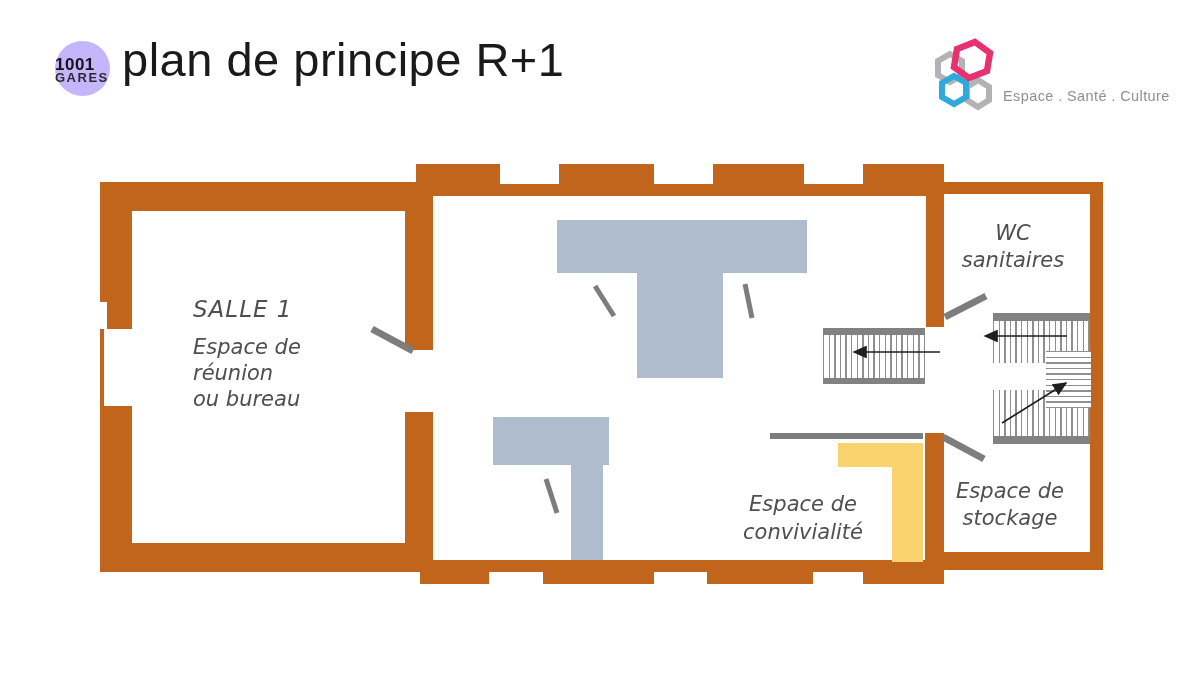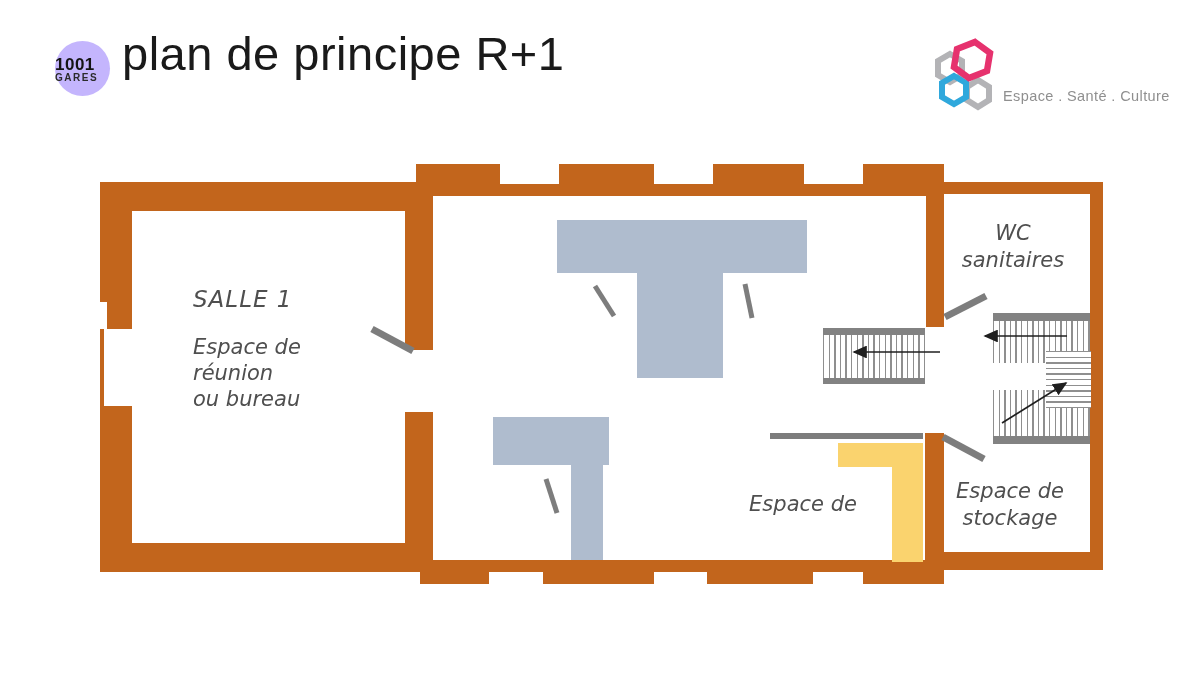--- a/index.html
+++ b/index.html
@@ -2,22 +2,22 @@
 <html><head>
 <meta charset="utf-8">
 <style>
   html,body{margin:0;padding:0;background:#fff;}
   #screen{position:relative;width:1200px;height:675px;background:#ffffff;overflow:hidden;
           font-family:"Liberation Sans",sans-serif;}
   
   .badge{position:absolute;left:55px;top:41px;width:55px;height:55px;border-radius:50%;
          background:#c4b5fd;display:flex;flex-direction:column;align-items:flex-start;justify-content:center;}
   .badge .b1{font-family:"Liberation Sans",sans-serif;font-weight:700;font-size:17px;color:#141414;letter-spacing:.5px;line-height:17px;}
-  .badge .b2{font-family:"Liberation Sans",sans-serif;font-weight:700;font-size:10px;color:#2b2b2b;letter-spacing:1.5px;line-height:9px;}
-  .title{position:absolute;left:122px;top:26px;font-size:47px;color:#1a1a1a;font-weight:400;letter-spacing:0.5px;}
+  .badge .b2{font-family:"Liberation Sans",sans-serif;font-weight:700;font-size:13px;color:#2b2b2b;letter-spacing:1.5px;line-height:9px;}
+  .title{position:absolute;left:122px;top:32px;font-size:47px;color:#1a1a1a;font-weight:400;letter-spacing:0.5px;}
   .brand-name{position:absolute;left:1002px;top:38px;font-size:35px;font-weight:700;color:#f6a81c;letter-spacing:0.5px;}
   .brand-tag{position:absolute;left:1003px;top:88px;font-size:14.5px;color:#8f8f8f;letter-spacing:0.4px;}
   .brand-icon{position:absolute;left:928px;top:38px;}
   
   .wall{position:absolute;background:#c2651c;}
   .whitecut{position:absolute;background:#ffffff;}
   .furn{position:absolute;background:#afbcce;}
   .hl{position:absolute;background:#fad36e;}
   .partition{position:absolute;background:#7d7d7d;}
   .stair-v{position:absolute;background:repeating-linear-gradient(90deg,#8f8f8f 0 1.4px,#ffffff 1.4px 5.6px);}
@@ -84,36 +84,37 @@
   <div class="furn" style="left:571px;top:417px;width:32px;height:143px;"></div>
   <div class="hl" style="left:838px;top:443px;width:85px;height:24px;"></div>
   <div class="hl" style="left:892px;top:443px;width:31px;height:119px;"></div>
   <div class="partition" style="left:770px;top:433px;width:153px;height:6px;"></div>
 
   <div class="stair-v band-top band-bot" style="left:823px;top:328px;width:102px;height:43px;"></div>
   <div class="stair-v band-top8" style="left:993px;top:313px;width:97px;height:42px;"></div>
   <div class="stair-v band-bot8" style="left:993px;top:390px;width:97px;height:46px;"></div>
   <div class="stair-mid" style="left:1046px;top:351px;width:45px;height:57px;"></div>
 
-  <div class="lbl" style="left:193px;top:286px;font-size:23px;letter-spacing:1px;">SALLE 1</div>
+  <div class="lbl" style="left:193px;top:296px;font-size:23px;letter-spacing:1px;">SALLE 1</div>
   <div class="lbl" style="left:193px;top:334px;font-size:21px;line-height:26px;">
     <div>Espace de</div>
     <div>réunion</div>
     <div>ou bureau</div>
   </div>
   <div class="lbl center" style="left:950px;top:220px;width:126px;font-size:21px;line-height:27px;">
     <div>WC</div>
     <div>sanitaires</div>
   </div>
   <div class="lbl center" style="left:945px;top:478px;width:130px;font-size:21px;line-height:27px;">
     <div>Espace de</div>
     <div>stockage</div>
   </div>
   <div class="lbl center" style="left:733px;top:490px;width:140px;font-size:21px;line-height:28px;">
     <div>Espace de</div>
+    <div>convivialité</div>
   </div>
 
   <svg id="overlay" width="1200" height="675" viewBox="0 0 1200 675">
     <defs>
       <marker id="ah" markerWidth="10" markerHeight="8" refX="8" refY="4" orient="auto">
         <path d="M0,0 L9,4 L0,8 Z" fill="#1f1f1f"></path>
       </marker>
     </defs>
     <g stroke="#7d7d7d" stroke-width="7">
       <line x1="372" y1="329" x2="413" y2="351"></line>

